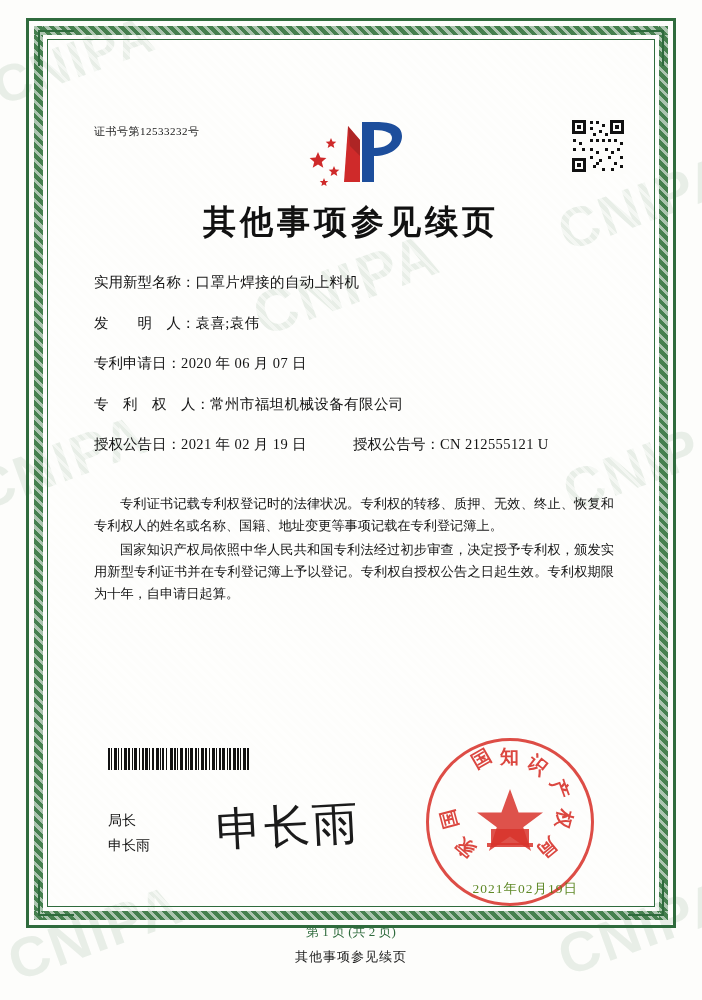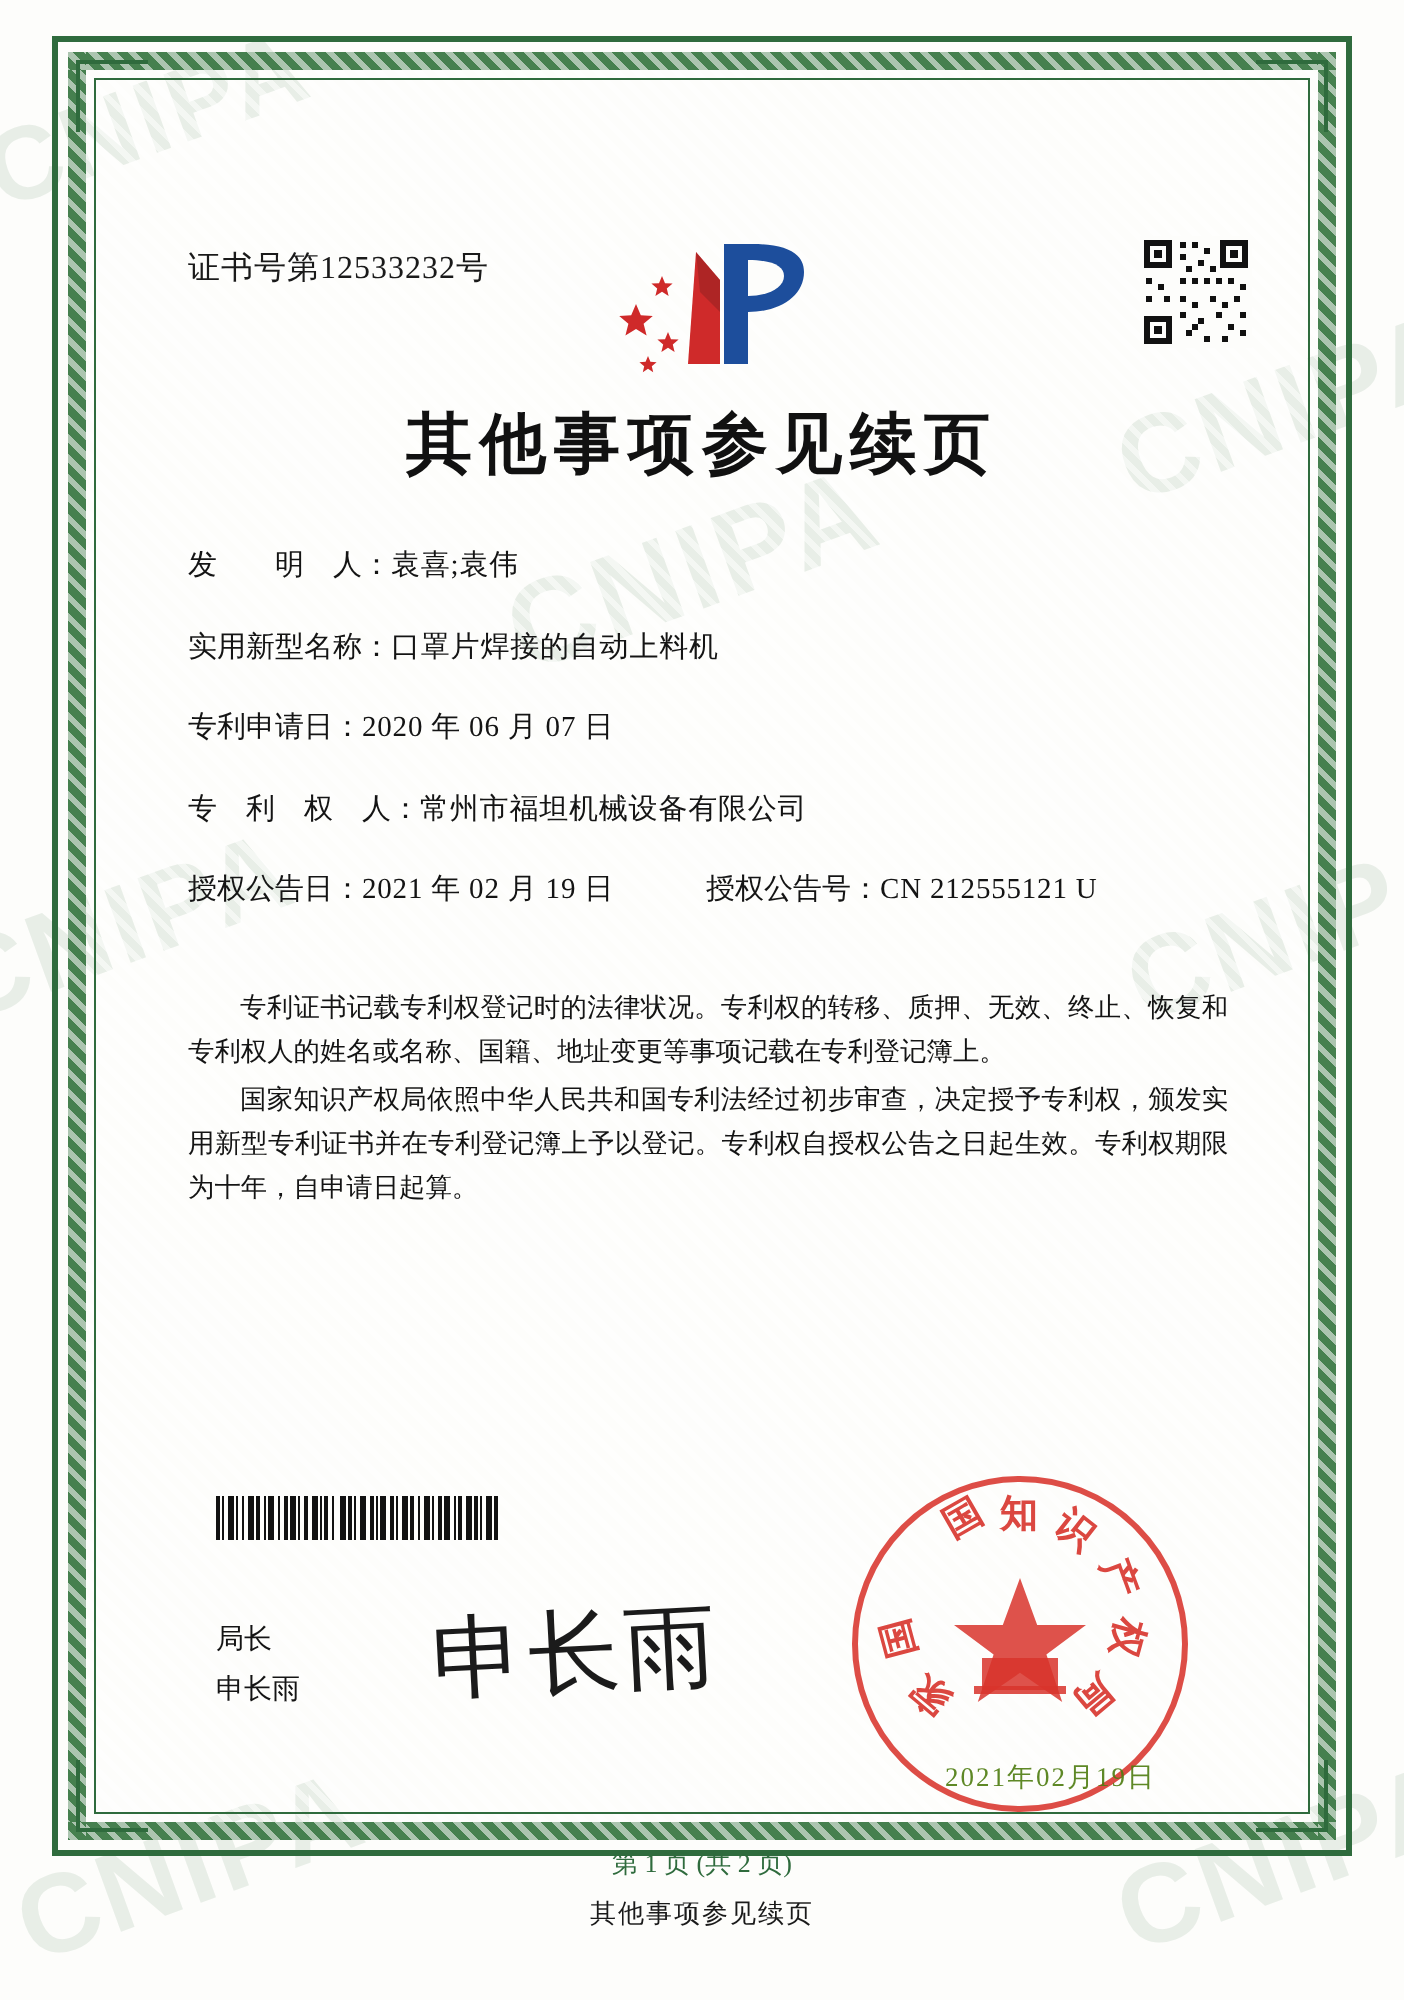--- a/index.html
+++ b/index.html
@@ -83,21 +83,21 @@
     left: 56px;
     top: 48px;
     width: 590px;
     height: 850px;
   }
 
   .cert-number {
     position: absolute;
     left: 38px;
     top: 76px;
-    font-size: 16px;
+    font-size: 11px;
     color: #1a1a1a;
     letter-spacing: .5px;
   }
 
   
   .logo {
     position: absolute;
     left: 248px;
     top: 68px;
     width: 110px;
@@ -358,24 +358,24 @@
         <rect x="50" y="47" width="3" height="3"></rect>
           <rect x="26" y="44" width="3" height="3"></rect>
       </g>
     </svg>
   </div>
 
   <div class="doc-title">其他事项参见续页</div>
 
   <div class="fields">
     <div class="field-row">
+      <span class="lbl">实用新型名称：</span><span class="val">口罩片焊接的自动上料机</span>
+    </div>
+    <div class="field-row">
       <span class="lbl">发　　明　人：</span><span class="val">袁喜;袁伟</span>
-    </div>
-    <div class="field-row">
-      <span class="lbl">实用新型名称：</span><span class="val">口罩片焊接的自动上料机</span>
     </div>
     <div class="field-row">
       <span class="lbl">专利申请日：</span><span class="val">2020 年 06 月 07 日</span>
     </div>
     <div class="field-row">
       <span class="lbl">专　利　权　人：</span><span class="val">常州市福坦机械设备有限公司</span>
     </div>
     <div class="field-row">
       <span class="lbl">授权公告日：</span><span class="val">2021 年 02 月 19 日</span><span class="inline-second">授权公告号：</span><span class="val">CN 212555121 U</span>
     </div>

